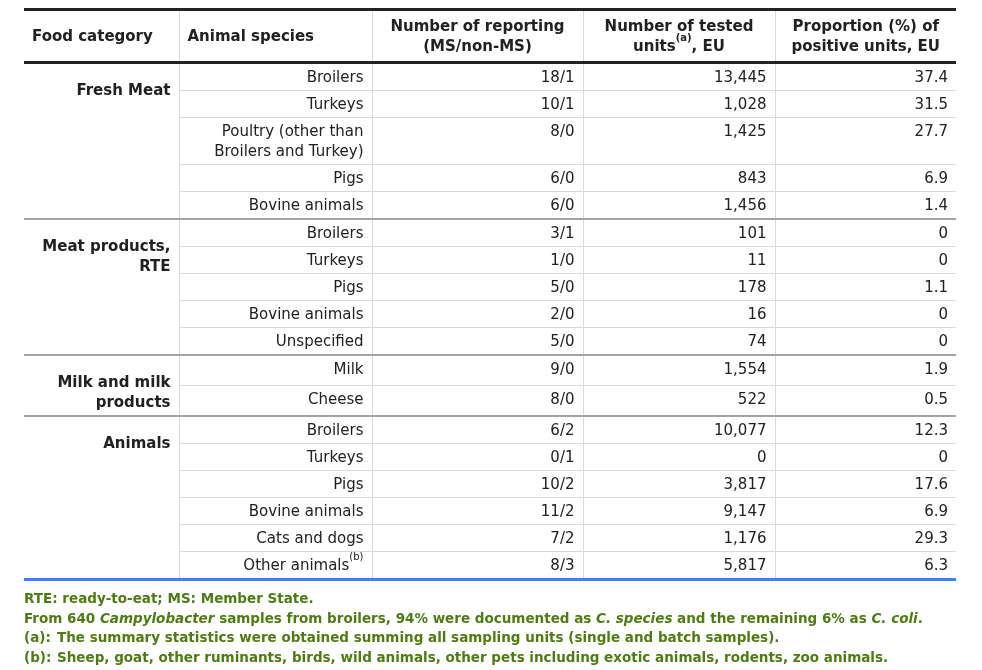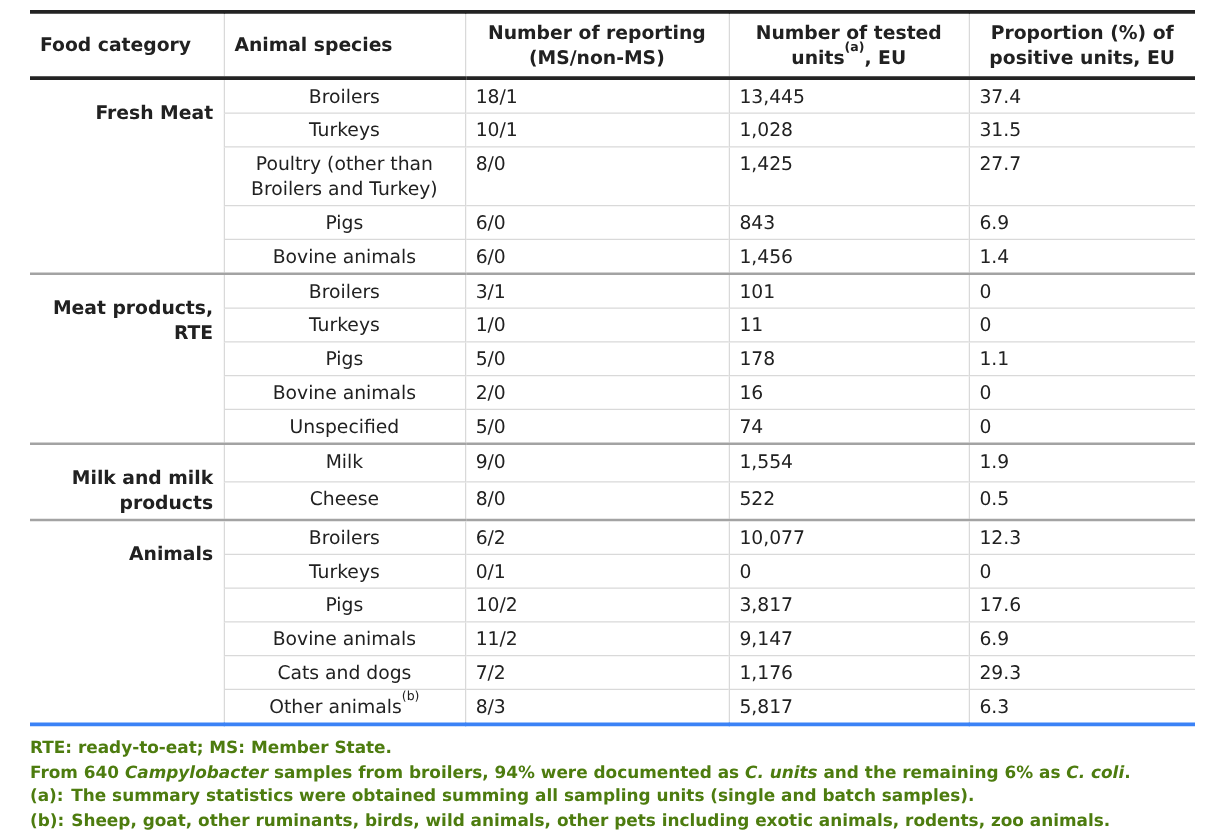--- a/index.html
+++ b/index.html
@@ -25,22 +25,22 @@
   }
   th.left  { text-align:left; padding-left:8px; }
   th.center{ text-align:center; }
   th:not(:first-child), td.bordered { border-left:1px solid #d9d9d9; }
 
   td {
     font-size:15px; line-height:20px;
     padding:3px 8px; vertical-align:top;
   }
   td.cat  { font-weight:bold; text-align:right; padding-top:16px; }
-  td.sp   { text-align:center; }
-  td.num  { text-align:left; }
+  td.sp   { text-align:right; }
+  td.num  { text-align:right; }
 
   tr.r  td { border-top:1px solid #d9d9d9; }          
   tr.sec td { border-top:2px solid #a3a3a3; }         
 
   sup.note {
     font-size:10px; line-height:0;
     position:relative; top:-4px;
   }
 
   .footnotes {
@@ -188,18 +188,18 @@
         <td class="sp bordered"><span>Other animals</span><sup class="note">(b)</sup></td>
         <td class="num bordered">8/3</td>
         <td class="num bordered">5,817</td>
         <td class="num bordered">6.3</td>
       </tr>
     </tbody>
   </table>
 
   <div class="footnotes">
     <div class="fn-line"><span>RTE: ready-to-eat; MS: Member State.</span></div>
-    <div class="fn-line"><span>From 640 </span><span class="it">Campylobacter</span><span> samples from broilers, 94% were documented as </span><span class="it">C. units</span><span> and the remaining 6% as </span><span class="it">C. coli</span><span>.</span></div>
+    <div class="fn-line"><span>From 640 </span><span class="it">Campylobacter</span><span> samples from broilers, 94% were documented as </span><span class="it">C. species</span><span> and the remaining 6% as </span><span class="it">C. coli</span><span>.</span></div>
     <div class="fn-line"><span class="fn-label">(a):</span><span>The summary statistics were obtained summing all sampling units (single and batch samples).</span></div>
     <div class="fn-line"><span class="fn-label">(b):</span><span>Sheep, goat, other ruminants, birds, wild animals, other pets including exotic animals, rodents, zoo animals.</span></div>
   </div>
 
 </div>
 
 </body></html>

